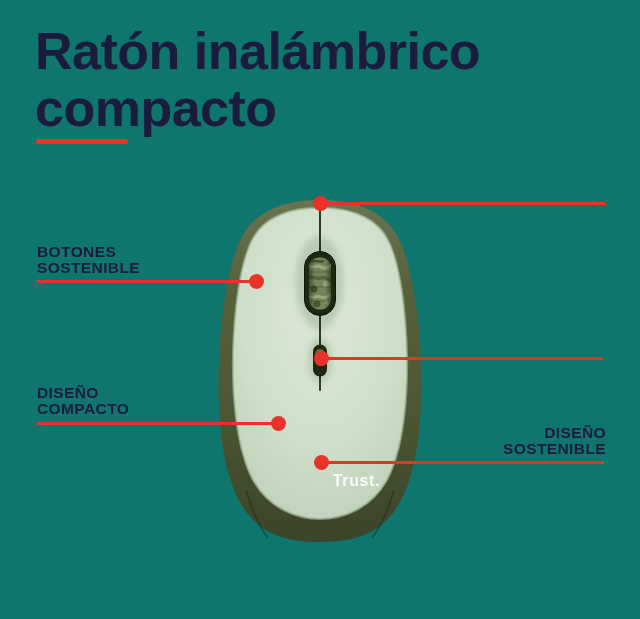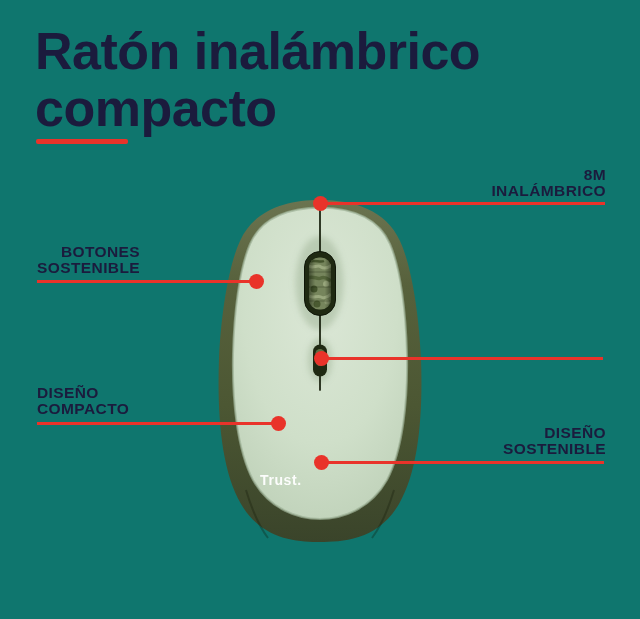--- a/index.html
+++ b/index.html
@@ -26,41 +26,41 @@
   }
   .callout-text span{display:block;}
   .callout-text.right{text-align:right;}
   .callout-line{position:absolute;height:3px;background:#e9332a;z-index:6;}
   .callout-dot{position:absolute;width:15px;height:15px;border-radius:50%;background:#e9332a;z-index:7;}
 
   .c1-text{right:34px;top:167px;}
   .c1-line{left:320px;top:202px;width:285px;}
   .c1-dot{left:313px;top:196px;}
 
-  .c2-text{left:37px;top:244px;text-align:right;}
+  .c2-text{left:37px;top:244px;}
   .c2-line{left:37px;top:280px;width:220px;}
   .c2-dot{left:249px;top:274px;}
 
   .c3-text{right:34px;top:321px;}
   .c3-line{left:322px;top:357px;width:281px;}
   .c3-dot{left:314px;top:351px;}
 
   .c4-text{left:37px;top:385px;}
   .c4-line{left:37px;top:422px;width:242px;}
   .c4-dot{left:271px;top:416px;}
 
   .c5-text{right:34px;top:425px;}
   .c5-line{left:322px;top:461px;width:282px;}
   .c5-dot{left:314px;top:455px;}
 
   
   .mouse-svg{position:absolute;left:0;top:0;z-index:2;}
   .brand-logo{
     position:absolute;left:260px;top:472px;width:120px;z-index:4;
-    text-align:left;font-size:14px;font-weight:700;letter-spacing:0.6px;
+    text-align:right;font-size:16px;font-weight:700;letter-spacing:0.6px;
     color:rgba(255,255,255,0.95);
   }
 </style>
 </head>
 <body>
 
 <div class="stage">
 
   <h1 class="title">
     <span>Ratón inalámbrico</span>
@@ -148,24 +148,20 @@
     </g>
 
     <g>
       <rect x="313" y="344.5" width="14" height="32" rx="7" fill="#1f2912"></rect>
       <rect x="315.5" y="349" width="9" height="17" rx="4.5" fill="#5f6e44"></rect>
     </g>
   </svg>
 
   <div class="brand-logo">Trust.</div>
 
-  <div class="callout-text right c1-text">
-    <span>8M</span>
-    <span>INALÁMBRICO</span>
-  </div>
   <div class="callout-line c1-line"></div>
   <div class="callout-dot c1-dot"></div>
 
   <div class="callout-text c2-text">
     <span>BOTONES</span>
     <span>SOSTENIBLE</span>
   </div>
   <div class="callout-line c2-line"></div>
   <div class="callout-dot c2-dot"></div>
 

